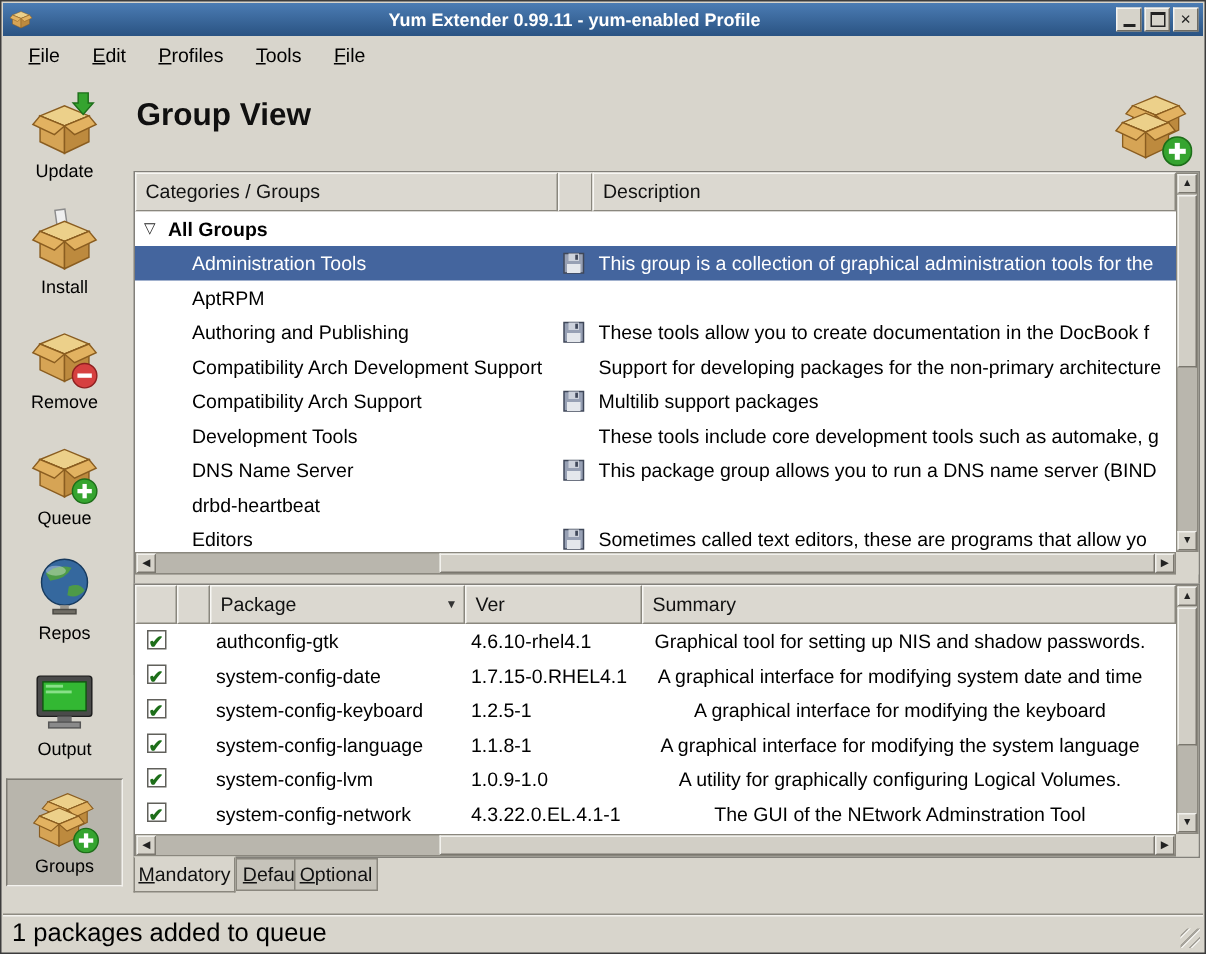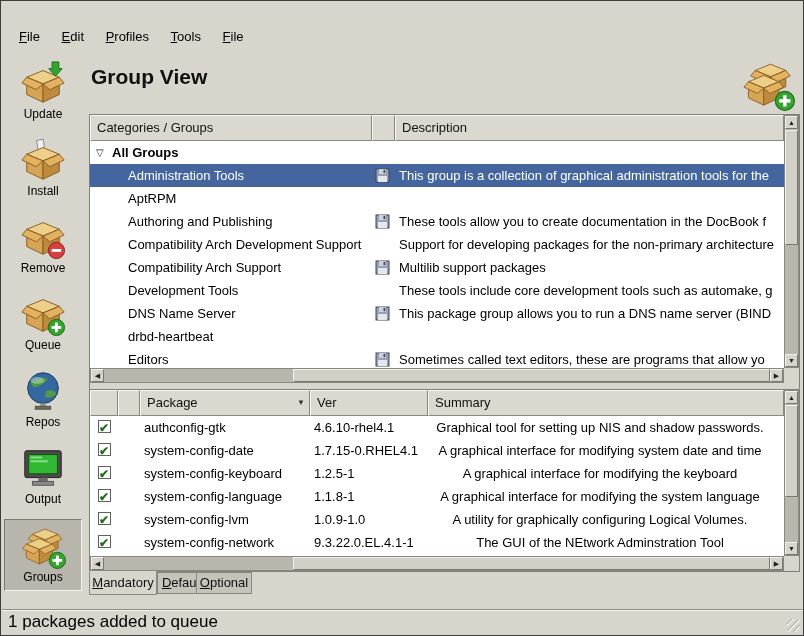--- a/index.html
+++ b/index.html
@@ -130,20 +130,37 @@
     <rect x="11" y="12" width="12" height="2" fill="#88e088"></rect>
     <rect x="11" y="16" width="18" height="2" fill="#88e088"></rect>
     <rect x="19" y="34" width="10" height="4" fill="#6e6e6e"></rect>
     <rect x="13" y="38" width="22" height="4" fill="#8a8a8a" stroke="#555"></rect>
   </g>
 </defs>
 </svg>
 
 <div class="window">
 
+  <div class="titlebar">
+    <svg class="win-icon" viewBox="0 0 48 48">
+        <use href="#i-box"></use>
+      </svg>
+    <div class="title-text">Yum Extender 0.99.11 - yum-enabled Profile</div>
+    <div class="win-btns">
+      <div class="win-btn">
+          <span class="glyph-min"></span>
+        </div>
+      <div class="win-btn">
+          <span class="glyph-max"></span>
+        </div>
+      <div class="win-btn">
+          <span>✕</span>
+        </div>
+    </div>
+  </div>
 
   <div class="menubar">
     <span class="menu-item">File</span>
     <span class="menu-item">Edit</span>
     <span class="menu-item">Profiles</span>
     <span class="menu-item">Tools</span>
     <span class="menu-item">File</span>
   </div>
 
   <div class="side-item" style="top:56px">
@@ -332,21 +349,21 @@
           </span>
         <span class="p-name">system-config-lvm</span>
         <span class="p-ver">1.0.9-1.0</span>
         <span class="p-sum">A utility for graphically configuring Logical Volumes.</span>
       </div>
       <div class="trow" style="top:115px">
         <span class="cb">
             <span class="tick">✔</span>
           </span>
         <span class="p-name">system-config-network</span>
-        <span class="p-ver">9.3.22.0.EL.4.1-1</span>
+        <span class="p-ver">4.3.22.0.EL.4.1-1</span>
         <span class="p-sum">The GUI of the NEtwork Adminstration Tool</span>
       </div>
     </div>
 
     <div class="vscroll" style="left:694px;top:0;height:166px">
       <div class="sb-btn" style="left:0;top:0">▲</div>
       <div class="sb-thumb" style="left:0;top:14px;width:13px;height:92px"></div>
       <div class="sb-btn" style="left:0;top:151px">▼</div>
     </div>
     <div class="hscroll" style="left:0;top:166px;width:694px">

